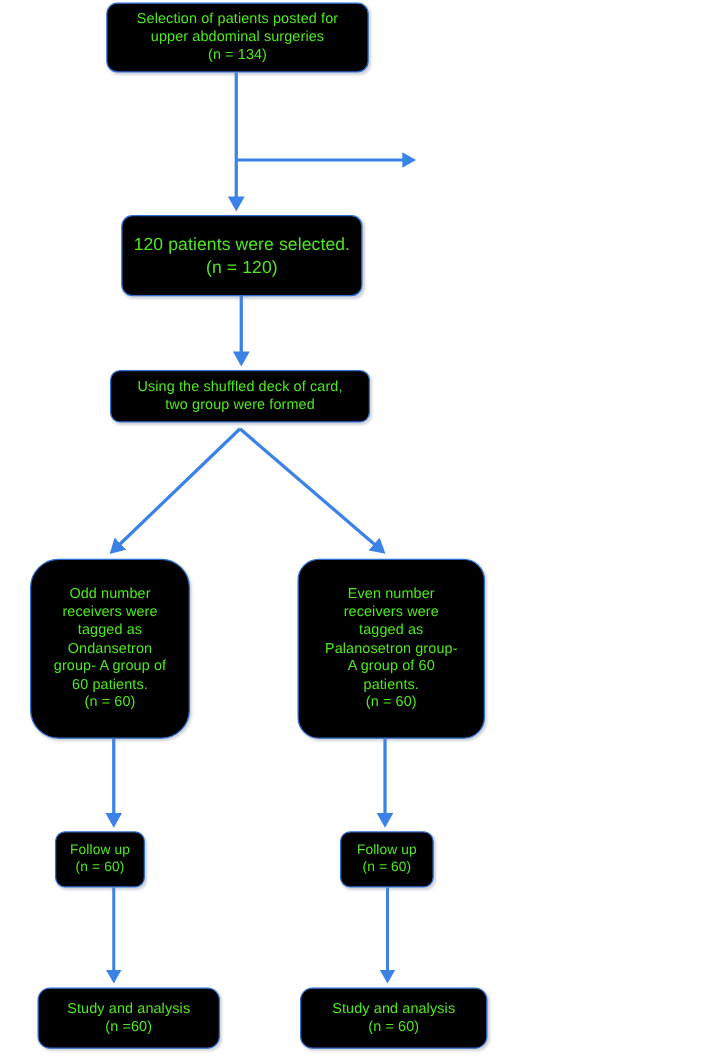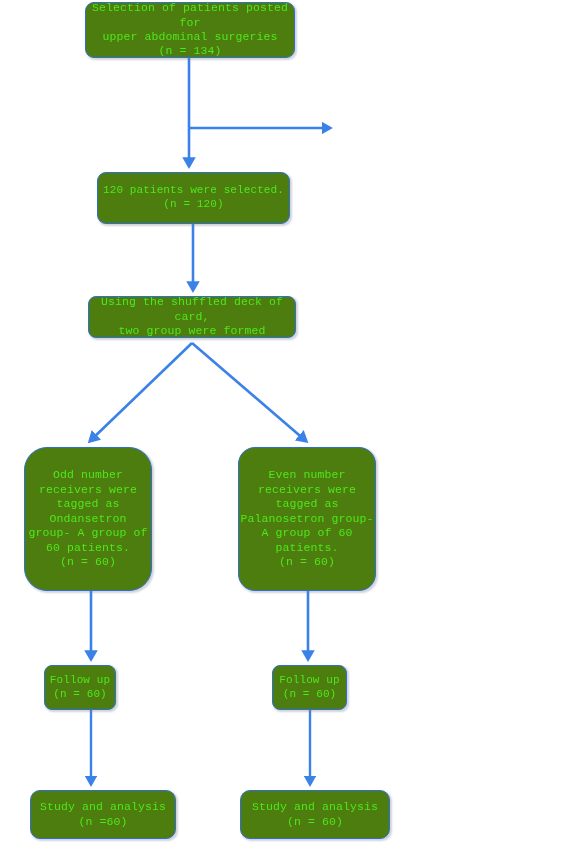--- a/index.html
+++ b/index.html
@@ -13,46 +13,45 @@
   #flowchart {
     position: relative;
     width: 569px;
     height: 845px;
     background: #ffffff;
     overflow: hidden;
   }
   .node {
     position: absolute;
     box-sizing: border-box;
-    background: #4d7c0f;
+    background: #000000;
     border: 1.5px solid #2f6fd0;
     color: #4de81a;
     display: flex;
     align-items: center;
     justify-content: flex-end;
     text-align: center;
     line-height: 1.26;
     letter-spacing: 0.1px;
     white-space: pre-line;
     box-shadow: 1.5px 1.5px 2px rgba(120,130,150,0.35);
     z-index: 2;
-    font-family: Liberation Mono, monospace;
   }
   .node-text {
     display: block;
     width: 100%;
     white-space: pre-line;
   }
   
   .n-selection      { left: 85px;  top: 2px;   width: 210px; height: 56px;  border-radius: 9px;  font-size: 11.5px; }
   .n-exclusion      { left: 337px; top: 45px;  width: 219px; height: 188px; border-radius: 22px; font-size: 11.5px; }
-  .n-selected120    { left: 97px;  top: 172px; width: 193px; height: 52px;  border-radius: 9px;  font-size: 11px; }
+  .n-selected120    { left: 97px;  top: 172px; width: 193px; height: 65px;  border-radius: 9px;  font-size: 14px; }
   .n-shuffled       { left: 88px;  top: 296px; width: 208px; height: 42px;  border-radius: 8px;  font-size: 11.5px; }
   .n-odd            { left: 24px;  top: 447px; width: 128px; height: 144px; border-radius: 23px; font-size: 11.5px; }
-  .n-even           { left: 238px; top: 447px; width: 138px; height: 144px; border-radius: 17px; font-size: 11.5px; }
+  .n-even           { left: 238px; top: 447px; width: 150px; height: 144px; border-radius: 17px; font-size: 11.5px; }
   .n-follow-left    { left: 44px;  top: 665px; width: 72px;  height: 45px;  border-radius: 8px;  font-size: 11px; }
   .n-follow-right   { left: 272px; top: 665px; width: 75px;  height: 45px;  border-radius: 8px;  font-size: 11px; }
   .n-study-left     { left: 30px;  top: 790px; width: 146px; height: 49px;  border-radius: 10px; font-size: 11.5px; }
   .n-study-right    { left: 240px; top: 790px; width: 150px; height: 49px;  border-radius: 10px; font-size: 11.5px; }
 
   #connectors {
     position: absolute;
     left: 0;
     top: 0;
     width: 569px;

